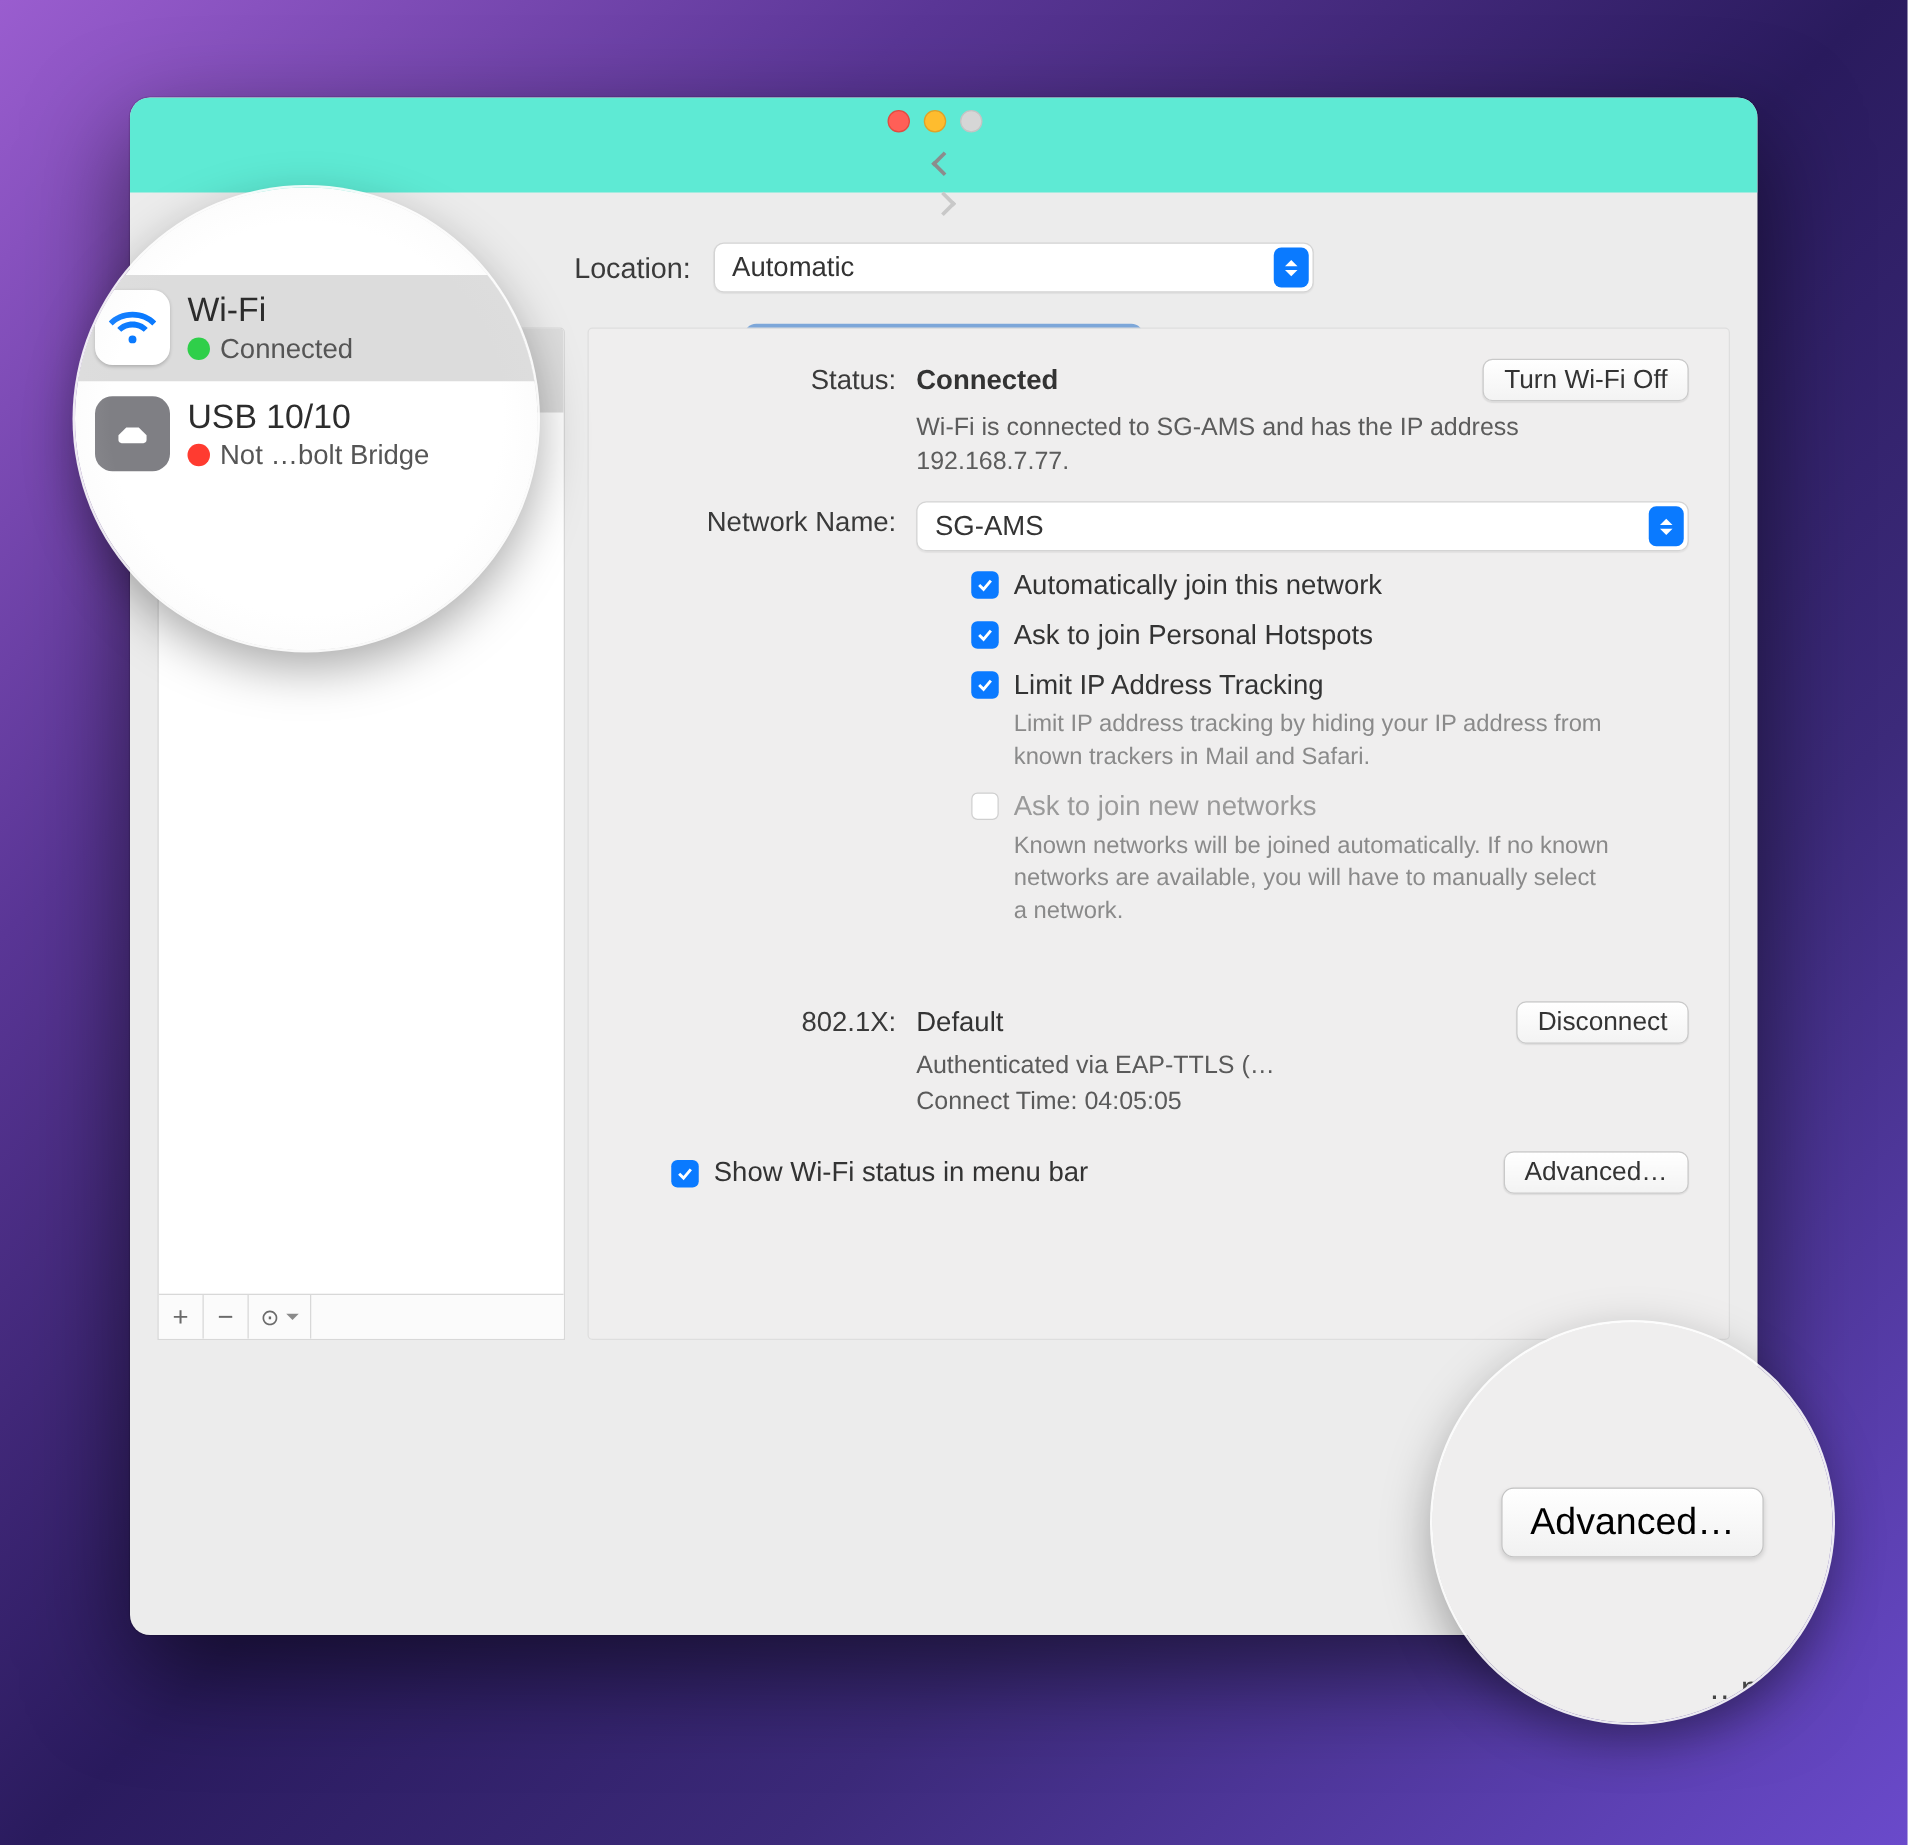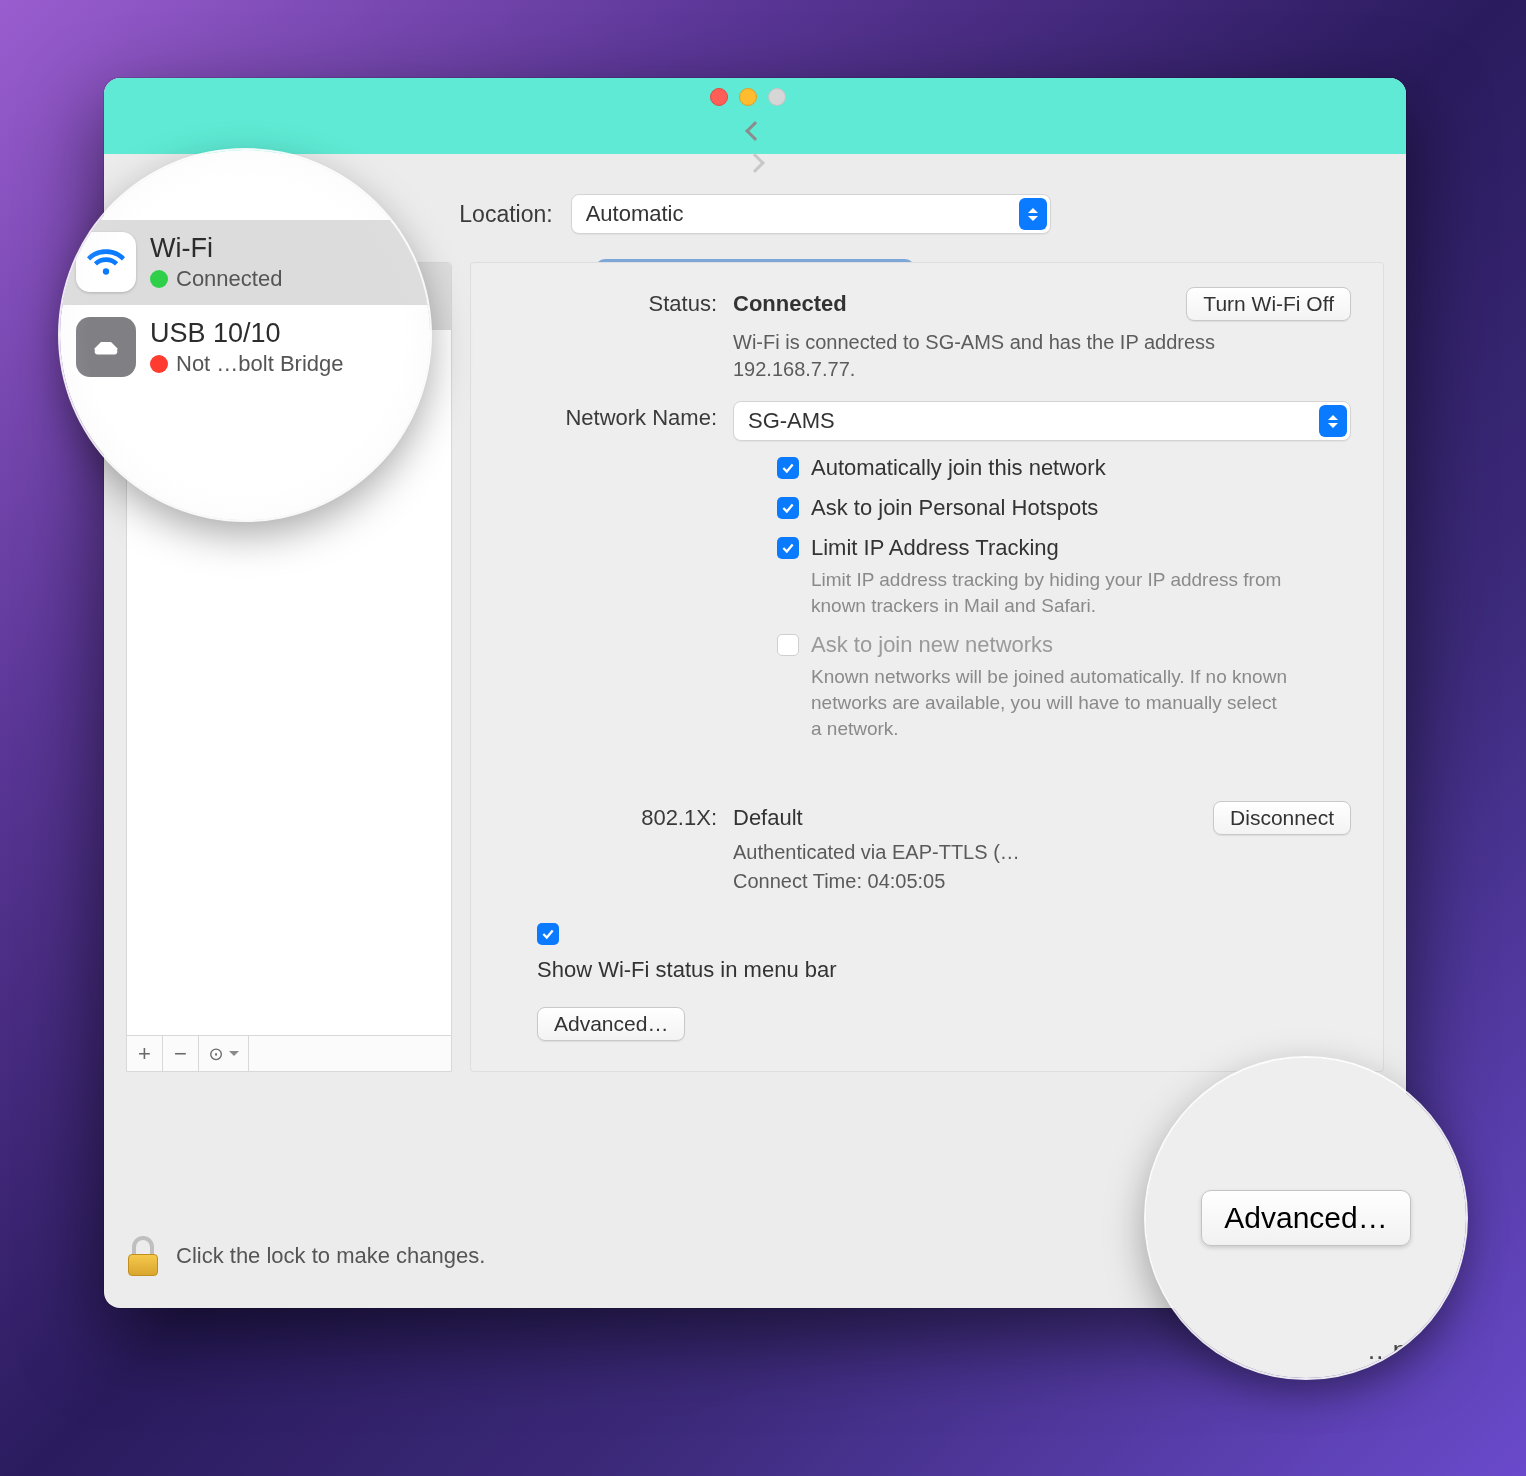--- a/index.html
+++ b/index.html
@@ -156,21 +156,21 @@
   .chk.on { background:#0a7aff; }
   .chk.on svg { width:14px; height:14px; }
   .chk.off { background:#fff; border:1px solid #cfcfcf; }
   .chk-label { font-size:22px; color:#333; }
   .chk-label.dis { color:#9a9a9a; }
   .chk-sub { color:#8a8a8a; font-size:19px; margin-top:6px; line-height:1.35; max-width:480px;}
 
   .row.x8021 { margin-top:60px; }
   .authline { font-size:20px; color:#5a5a5a; margin-top:6px; }
 
-  .menubar-row { display:flex; align-items:flex-start; gap:12px; margin-top:28px;flex-direction:column; }
+  .menubar-row { display:flex; align-items:center; gap:12px; margin-top:28px; }
 
   
   .bottombar {
     position:absolute; left:22px; right:22px; bottom:22px; height:60px;
     display:flex; align-items:center; gap:16px;
   }
   .lock { width:34px; height:40px; position:relative; }
   .lock .body { position:absolute; bottom:0; left:2px; right:2px; height:22px; background:linear-gradient(#f5c94b,#d9a52e); border-radius:4px; border:1px solid #c08f1f;}
   .lock .shackle { position:absolute; top:0; left:6px; right:6px; height:22px; border:4px solid #bfbfbf; border-bottom:none; border-radius:12px 12px 0 0;}
   .locktext { font-size:22px; color:#555; }
@@ -393,27 +393,20 @@
             </svg>
           </div>
         <div class="chk-label">Show Wi-Fi status in menu bar</div>
         <span style="flex:1"></span>
         <button class="mac-btn">Advanced…</button>
       </div>
 
     </div>
   </div>
 
-  <div class="bottombar">
-    <div class="lock">
-      <div class="shackle"></div>
-        <div class="body"></div>
-    </div>
-    <div class="locktext">Click the lock to make changes.</div>
-  </div>
 
 </div>
 
 <div class="magnifier mag1">
   <div class="mag1-inner">
     <div style="height:70px"></div>
     <div class="side-item sel">
       <div class="ic wifi">
           <svg width="38" height="38" viewBox="0 0 24 24">
             <path fill="#0a7aff" d="M12 20a2 2 0 100-4 2 2 0 000 4zm0-16C7 4 2.7 6 0 9l2 2c2.5-2.5 6-4 10-4s7.5 1.5 10 4l2-2C21.3 6 17 4 12 4zm0 5c-3 0-5.7 1.2-7.7 3.2l2 2C7.8 12.7 9.8 12 12 12s4.2.7 5.7 2.2l2-2C17.7 10.2 15 9 12 9z"></path>

